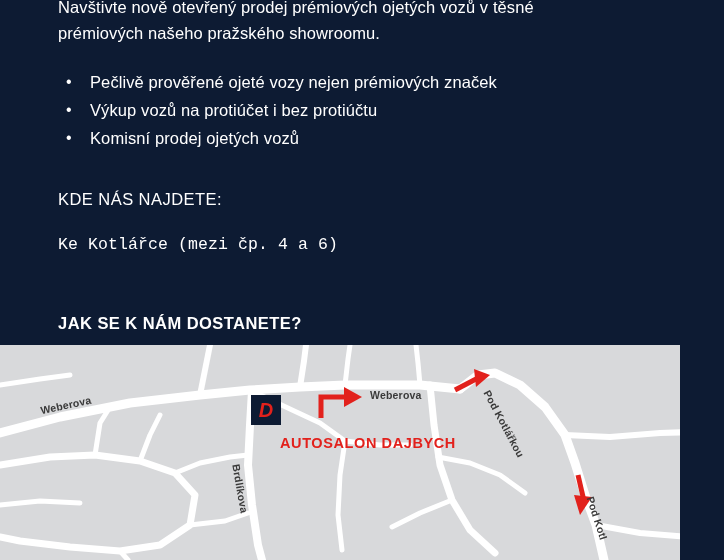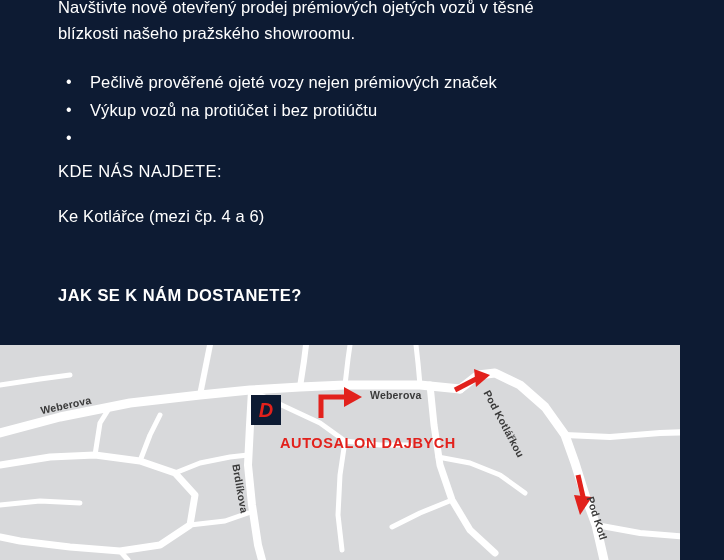--- a/index.html
+++ b/index.html
@@ -71,20 +71,21 @@
     letter-spacing: 0.45px;
     margin-top: 38px;
     color: #ffffff;
   }
   .addr {
     font-size: 16.5px;
     line-height: 27px;
     margin-top: 22px;
     color: #ffffff;
     letter-spacing: 0.1px;
+    font-family: Liberation Mono, monospace;
   }
   .head2 {
     font-size: 16.5px;
     font-weight: bold;
     letter-spacing: 0.45px;
     margin-top: 56px;
     color: #ffffff;
   }
 
   
@@ -138,34 +139,35 @@
 </style>
 </head>
 <body>
 
 <div class="page">
 
   <div class="text-panel">
 
     <p class="intro">
       <span class="line1">Navštivte nově otevřený prodej prémiových ojetých vozů v těsné</span>
-      <span class="line2">blízkosti našeho pražského showroomu.</span>
+      <span class="line2">prémiových našeho pražského showroomu.</span>
     </p>
 
     <ul class="bullets">
       <li>
         <span class="dot">•</span>
         <span>Pečlivě prověřené ojeté vozy nejen prémiových značek</span>
       </li>
       <li>
         <span class="dot">•</span>
         <span>Výkup vozů na protiúčet i bez protiúčtu</span>
       </li>
       <li>
         <span class="dot">•</span>
+        <span>Komisní prodej ojetých vozů</span>
       </li>
     </ul>
 
     <div class="head">KDE NÁS NAJDETE:</div>
 
     <div class="addr">
       <div>Ke Kotlářce (mezi čp. 4 a 6)</div>
     </div>
 
     <div class="head2">JAK SE K NÁM DOSTANETE?</div>

